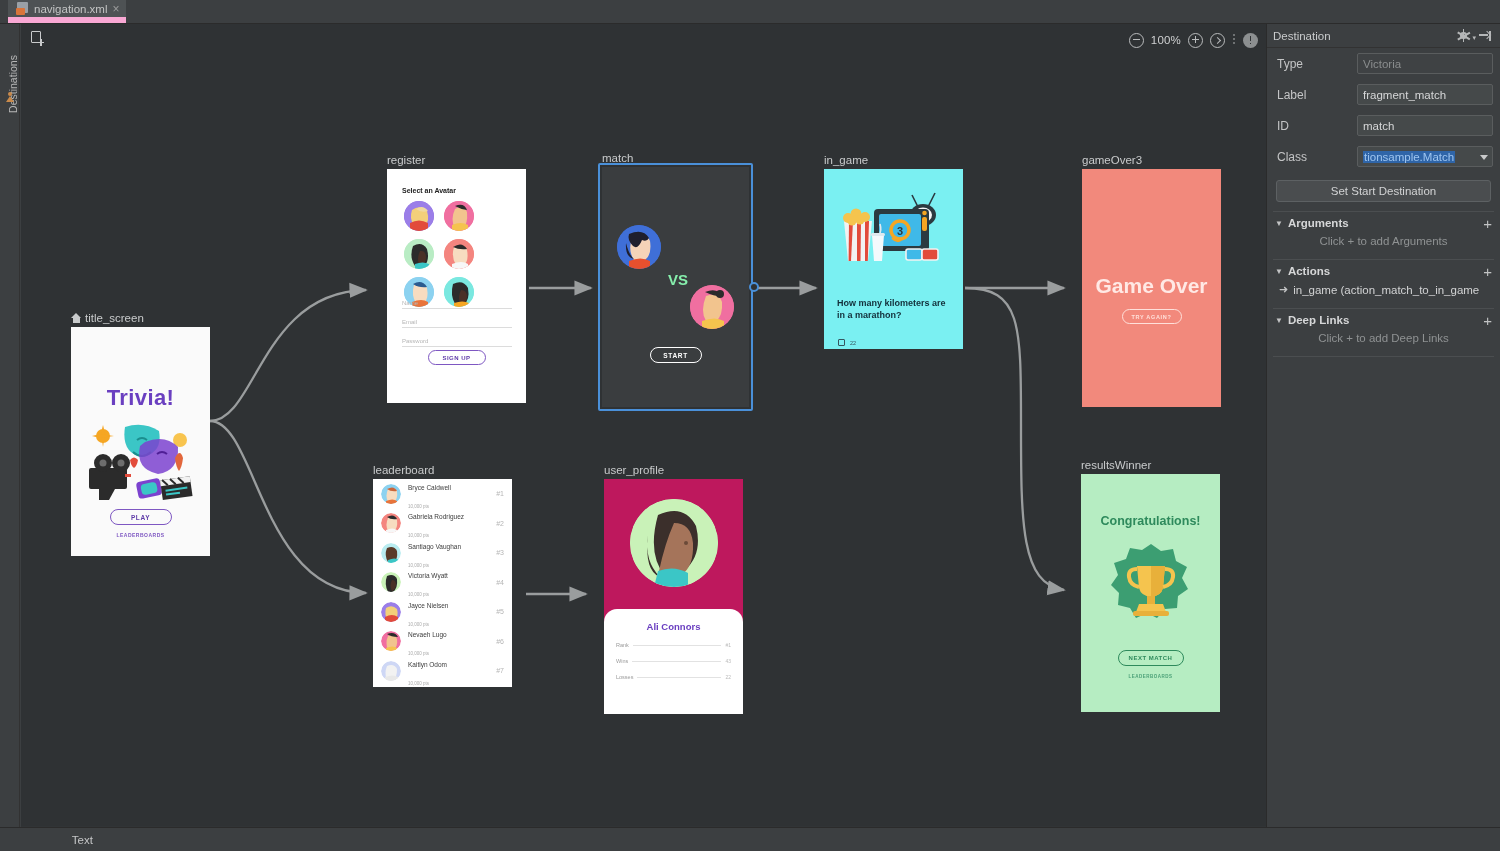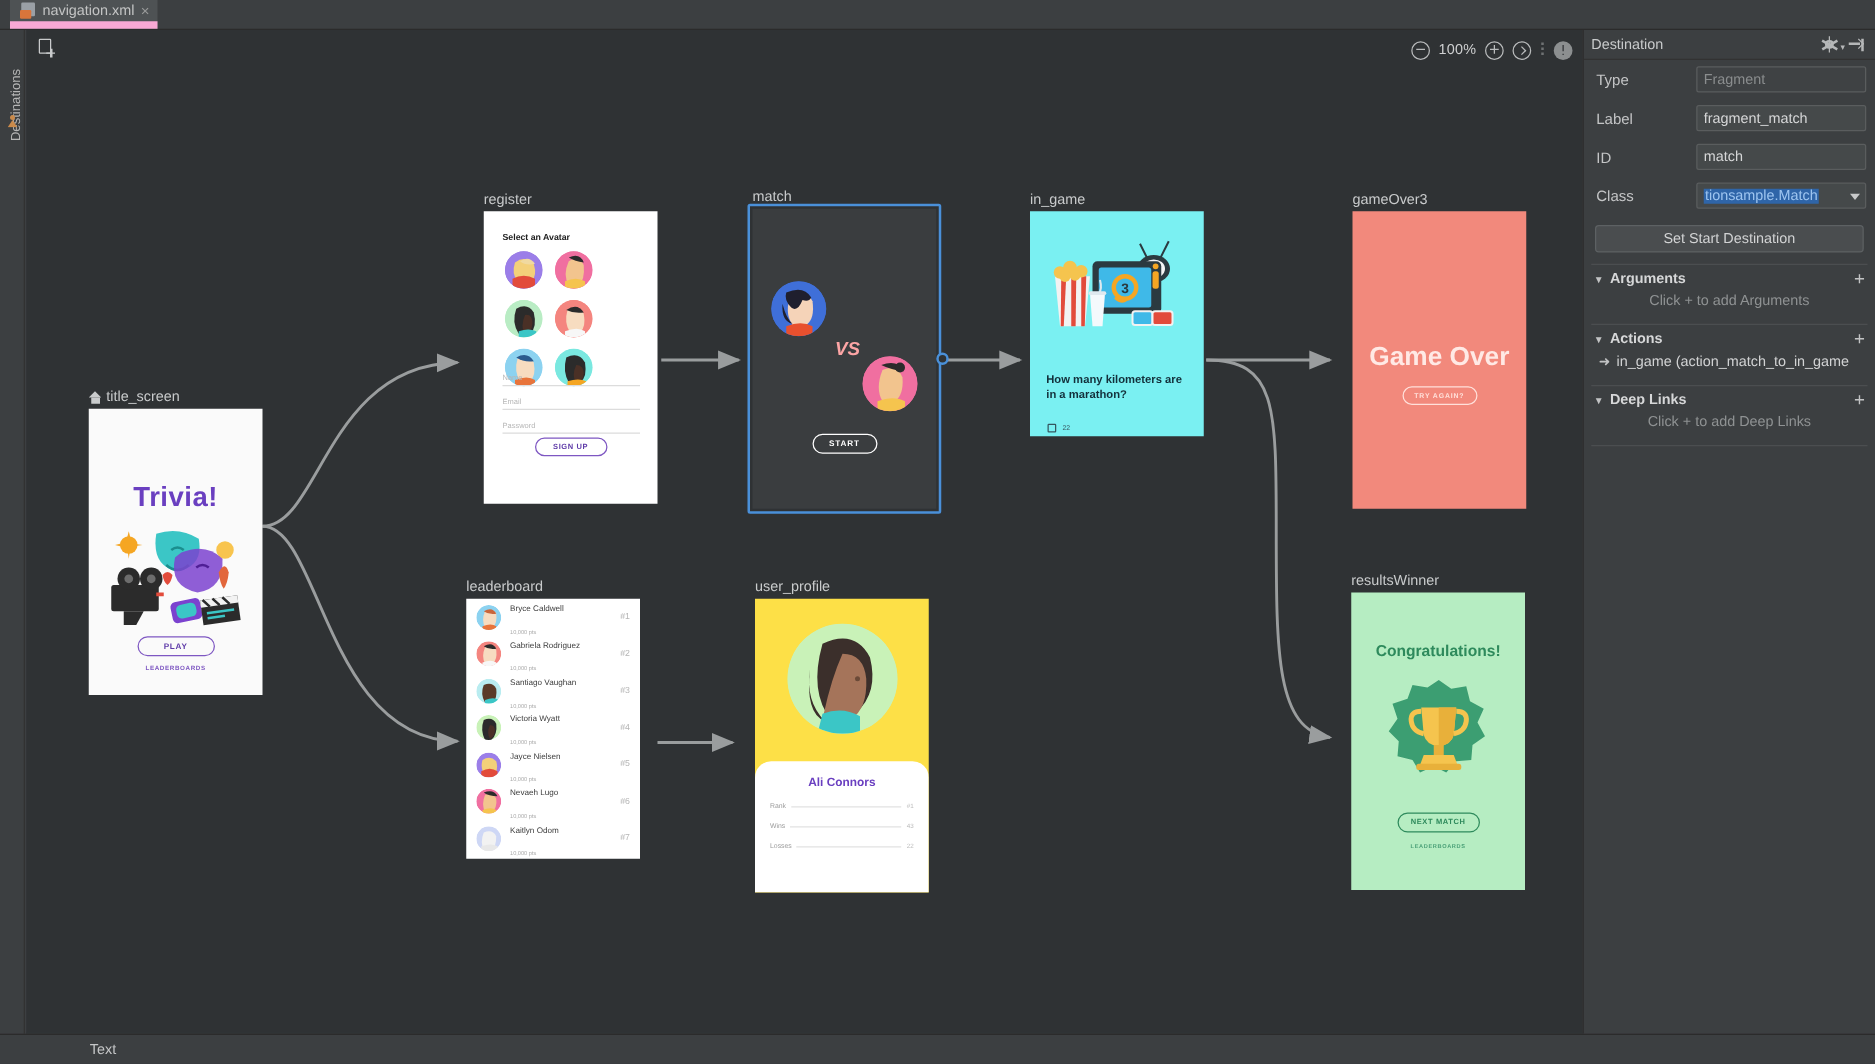--- a/index.html
+++ b/index.html
@@ -127,21 +127,21 @@
   .s-reg .av { width:30px; height:30px; border-radius:50%; display:inline-block; margin:2px 3px; position:relative; overflow:hidden; }
   .s-reg .field { position:absolute; left:15px; width:110px; border-bottom:1px solid #dcdcdc;
       font-size:6px; color:#b6b6b6; padding-bottom:2px; }
   .s-reg .btn { position:absolute; left:50%; transform:translateX(-50%); bottom:38px;
       width:58px; height:15px; border:1.2px solid #7e57c2; border-radius:9px;
       color:#5e3aa8; font-size:6px; font-weight:bold; letter-spacing:0.5px;
       display:flex; align-items:center; justify-content:center; }
 
   
   .s-match { background:#3a3d3f; }
-  .s-match .vs { position:absolute; left:66px; top:104px; font-size:15px; font-weight:bold; color:#fca5a5;font-style:italic; }
+  .s-match .vs { position:absolute; left:66px; top:104px; font-size:15px; font-weight:bold; color:#86efac; }
   .s-match .av1 { position:absolute; left:15px; top:58px; width:44px; height:44px; border-radius:50%; background:#3f6fd8; overflow:hidden; }
   .s-match .av2 { position:absolute; left:88px; top:118px; width:44px; height:44px; border-radius:50%; background:#f06fa0; overflow:hidden; }
   .s-match .btn { position:absolute; left:50%; transform:translateX(-50%); top:180px;
       width:52px; height:16px; border:1.3px solid #fff; border-radius:9px;
       color:#fff; font-size:6.5px; font-weight:bold; letter-spacing:0.7px;
       display:flex; align-items:center; justify-content:center; }
 
   
   .s-game { background:#7af0f2; }
   .s-game .art { position:absolute; left:12px; top:22px; width:116px; height:78px; }
@@ -164,21 +164,21 @@
   
   .s-lb { background:#ffffff; }
   .s-lb .row { position:relative; height:29.5px; display:flex; align-items:center; padding:0 8px; }
   .s-lb .pic { width:20px; height:20px; border-radius:50%; flex:0 0 auto; margin-right:7px; overflow:hidden; position:relative; }
   .s-lb .txt { flex:1 1 auto; }
   .s-lb .nm { font-size:6.5px; color:#3c3c3c; line-height:1.25; }
   .s-lb .pt { font-size:4.5px; color:#aaa; line-height:1.3; }
   .s-lb .rk { font-size:7px; color:#b5b5b5; flex:0 0 auto; }
 
   
-  .s-prof { background:#fde047; }
+  .s-prof { background:#be185d; }
   .s-prof .big { position:absolute; left:50%; transform:translateX(-50%); top:20px;
       width:88px; height:88px; border-radius:50%; background:#c9f2b8; overflow:hidden; }
   .s-prof .card { position:absolute; left:0; right:0; bottom:0; top:130px;
       background:#fff; border-radius:13px 13px 0 0; }
   .s-prof .nm { text-align:center; margin-top:12px; font-size:9.5px; font-weight:bold; color:#6a3fc0; }
   .s-prof .stat { display:flex; align-items:center; gap:4px; margin:0 12px; padding-top:10px; }
   .s-prof .sl { font-size:5.5px; color:#9a9a9a; white-space:nowrap; }
   .s-prof .line { flex:1 1 auto; height:1px; background:#e2e2e2; }
   .s-prof .sv { font-size:5px; color:#bbb; }
 
@@ -692,21 +692,21 @@
       </span>
       <span class="collapse">
         <span class="ln"></span>
           <span class="sh"></span>
           <span class="hd2"></span>
       </span>
     </div>
 
     <div class="row">
       <span class="k">Type</span>
-      <span class="v ghost">Fragment</span>
+      <span class="v ghost">Victoria</span>
     </div>
     <div class="row">
       <span class="k">Label</span>
       <span class="v">fragment_match</span>
     </div>
     <div class="row">
       <span class="k">ID</span>
       <span class="v">match</span>
     </div>
     <div class="row">

